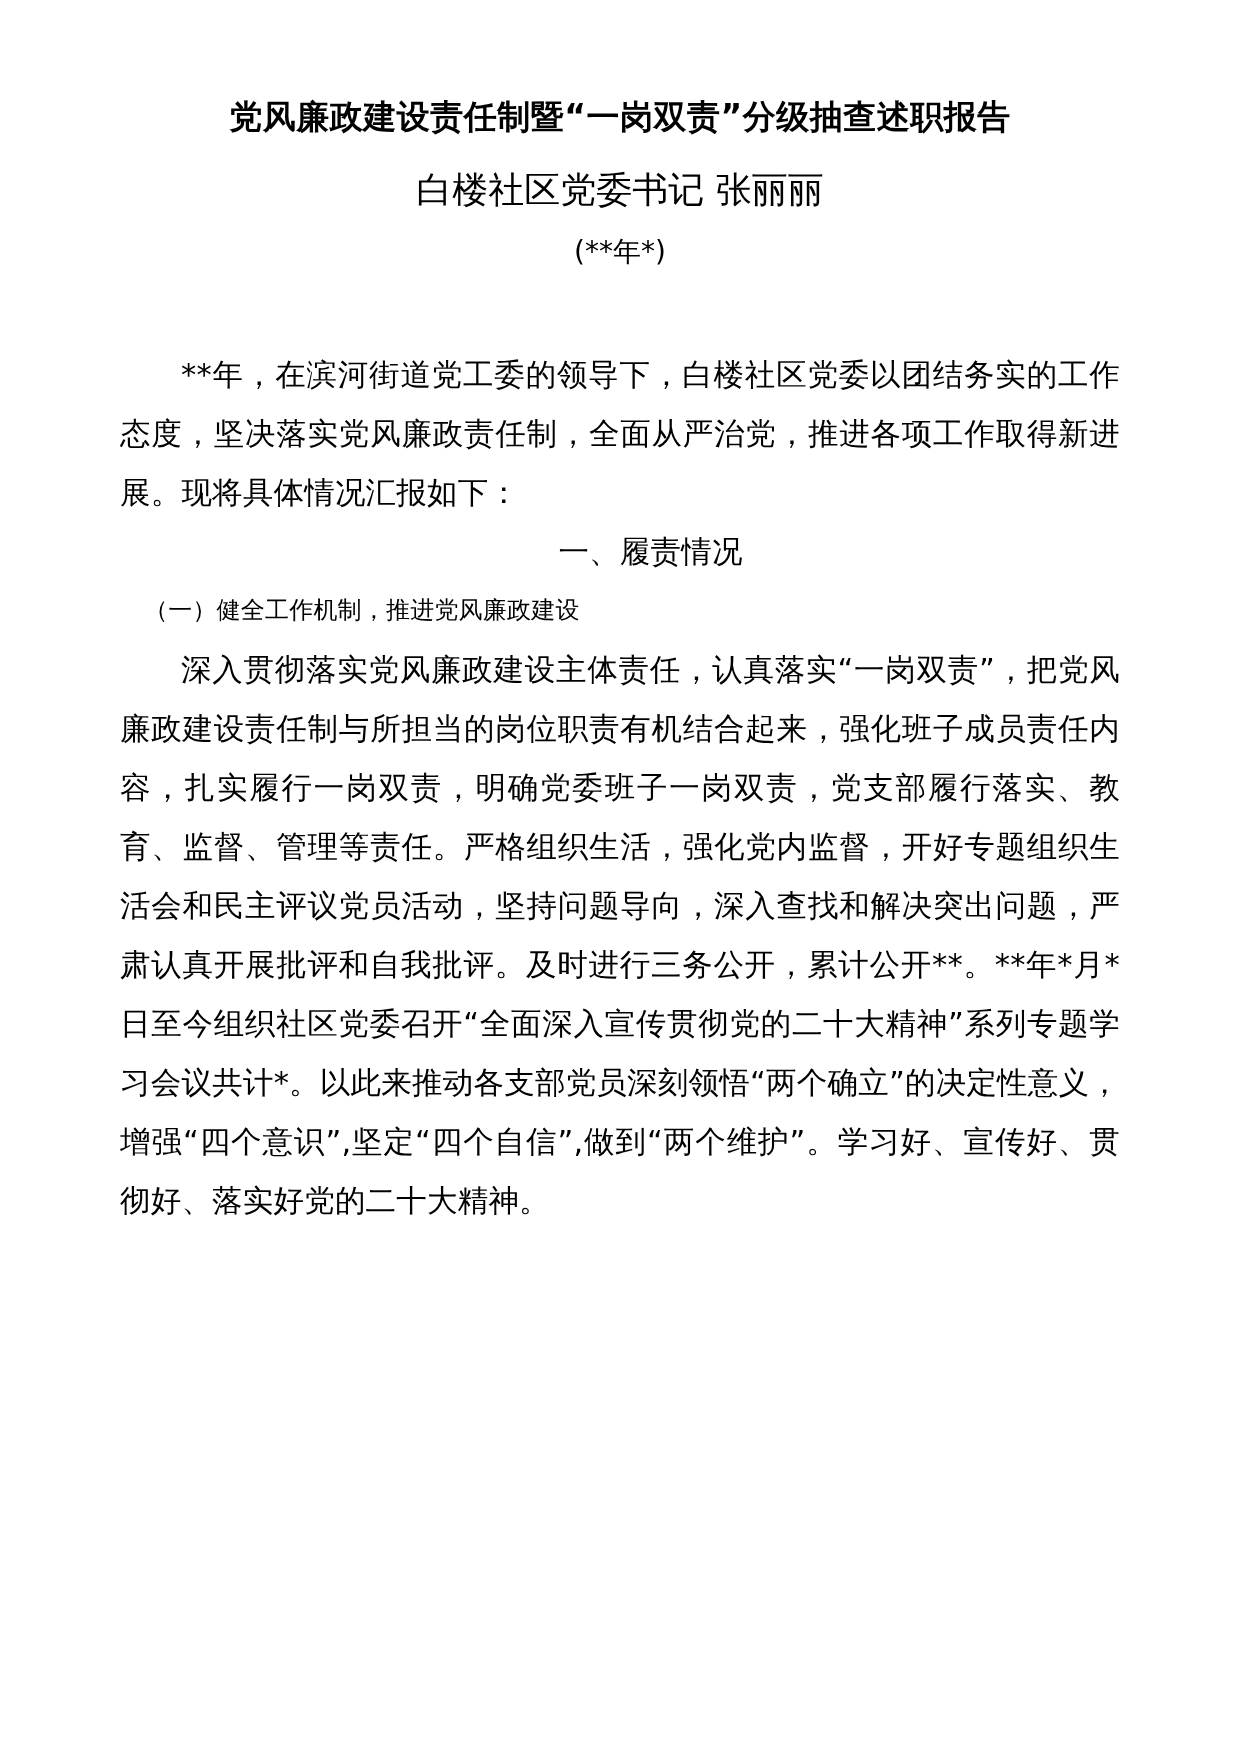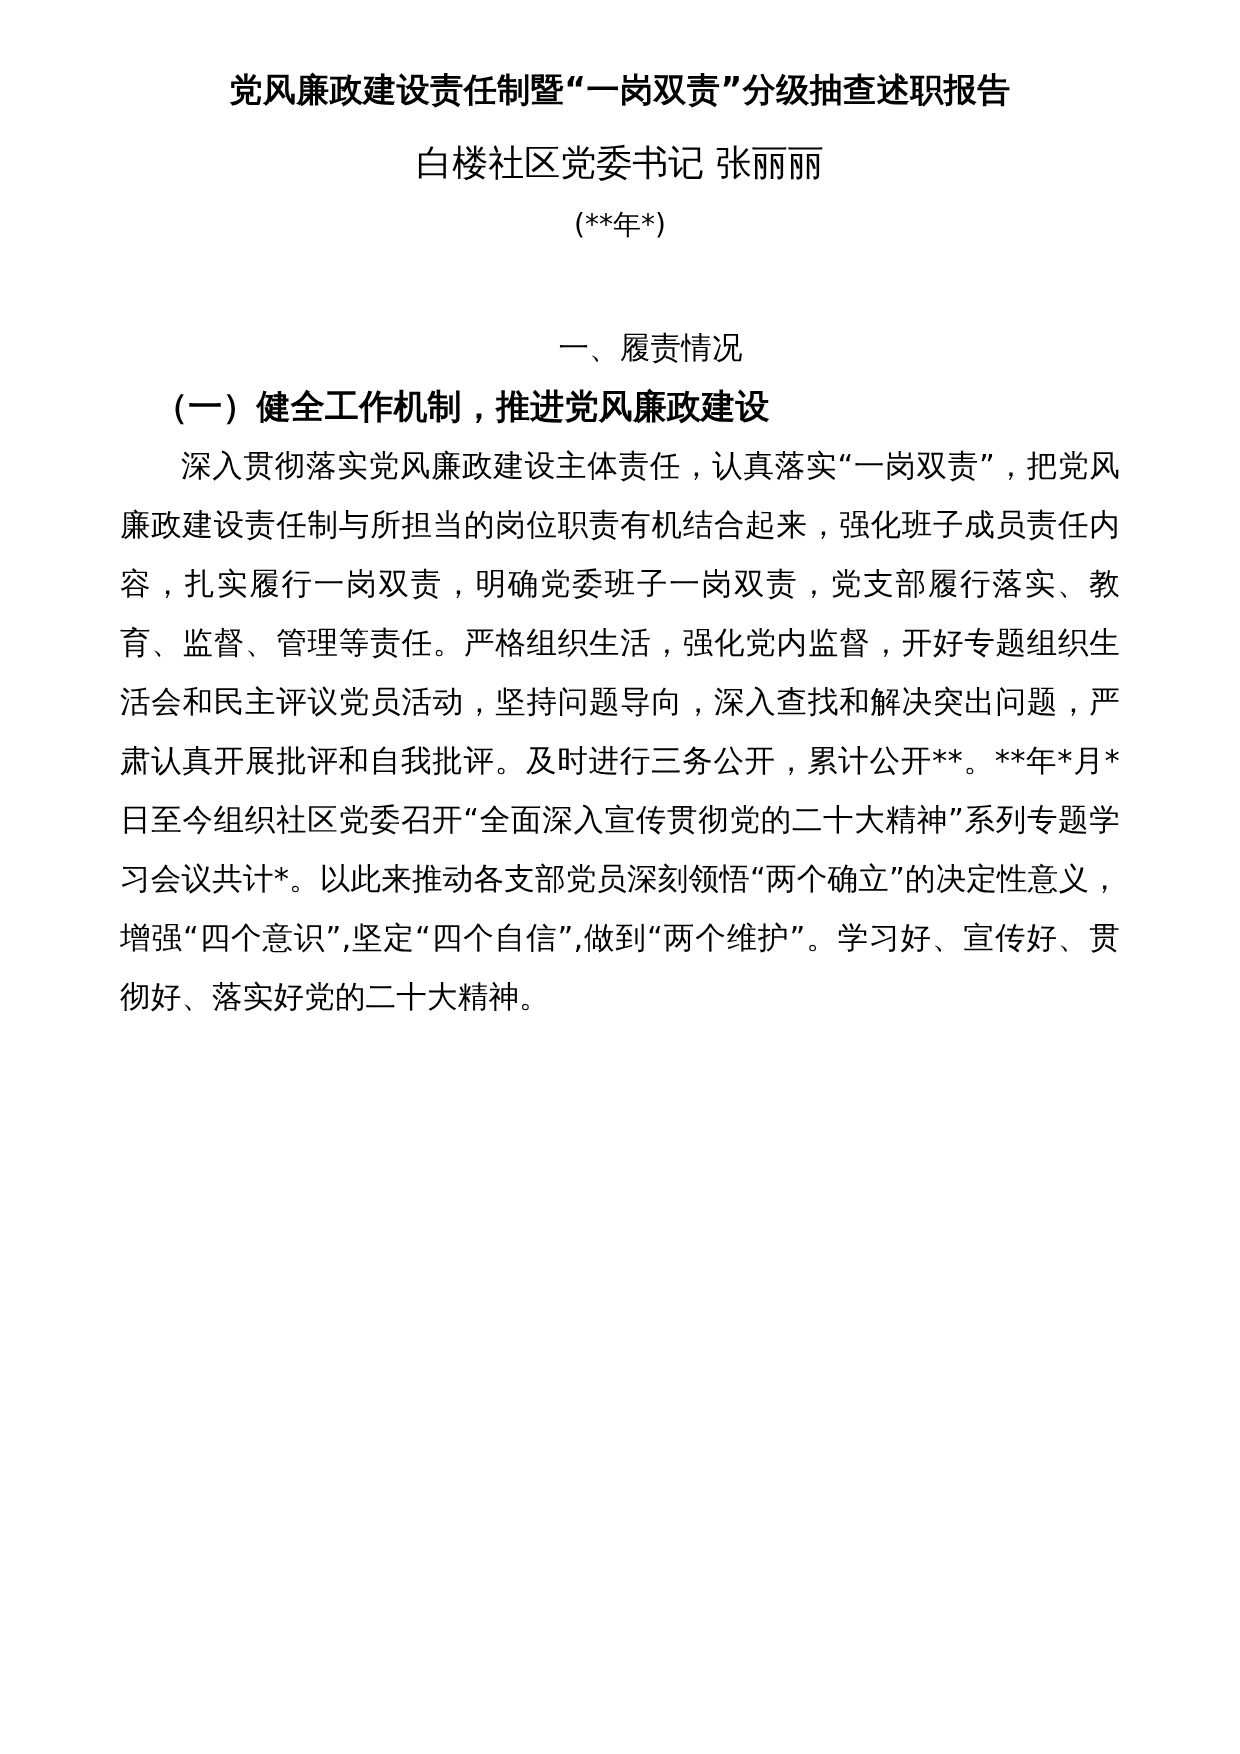--- a/index.html
+++ b/index.html
@@ -11,21 +11,21 @@
   body {
     font-family: "DejaVu Sans", "Liberation Sans", sans-serif;
     color: #000000;
   }
   .page {
     position: relative;
     width: 1240px;
     height: 1754px;
     background: #ffffff;
     box-sizing: border-box;
-    padding: 66px 120px 0 120px;
+    padding: 93px 120px 0 120px;
     overflow: hidden;
   }
   .doc-title {
     font-size: 33px;
     font-weight: bold;
     text-align: center;
     letter-spacing: 0.5px;
     line-height: 1.45;
     margin: 0 0 22px 0;
     white-space: nowrap;
@@ -59,41 +59,42 @@
   .heading-1 {
     font-size: 30.5px;
     font-weight: normal;
     line-height: 59px;
     margin: 0;
     text-indent: 2em;
     letter-spacing: 0.2px;
     text-align: center;
   }
   .heading-2 {
-    font-size: 34px;
-    font-weight: bold;
+    font-size: 24px;
+    font-weight: normal;
     line-height: 59px;
     margin: 0;
     text-indent: 1em;
     letter-spacing: 0.2px;
   }
 </style>
 </head>
 <body>
 
 <div class="page">
 
   <h1 class="doc-title">党风廉政建设责任制暨“一岗双责”分级抽查述职报告</h1>
 
   <div class="doc-byline">白楼社区党委书记  张丽丽</div>
 
   <div class="doc-date">(**年*)</div>
 
   <div class="spacer-after-head"></div>
 
+  <p class="body-para">**年，在滨河街道党工委的领导下，白楼社区党委以团结务实的工作态度，坚决落实党风廉政责任制，全面从严治党，推进各项工作取得新进展。现将具体情况汇报如下：</p>
 
   <p class="heading-1">一、履责情况</p>
 
   <p class="heading-2">（一）健全工作机制，推进党风廉政建设</p>
 
   <p class="body-para">深入贯彻落实党风廉政建设主体责任，认真落实“一岗双责”，把党风廉政建设责任制与所担当的岗位职责有机结合起来，强化班子成员责任内容，扎实履行一岗双责，明确党委班子一岗双责，党支部履行落实、教育、监督、管理等责任。严格组织生活，强化党内监督，开好专题组织生活会和民主评议党员活动，坚持问题导向，深入查找和解决突出问题，严肃认真开展批评和自我批评。及时进行三务公开，累计公开**。**年*月*日至今组织社区党委召开“全面深入宣传贯彻党的二十大精神”系列专题学习会议共计*。以此来推动各支部党员深刻领悟“两个确立”的决定性意义，增强“四个意识”,坚定“四个自信”,做到“两个维护”。学习好、宣传好、贯彻好、落实好党的二十大精神。</p>
 
 </div>
 
 </body></html>

